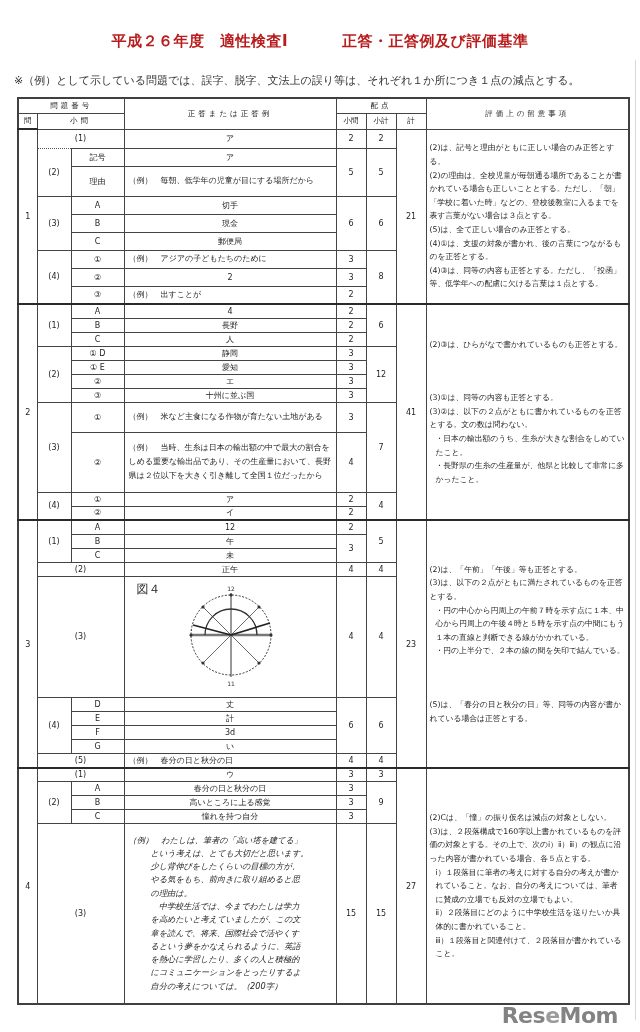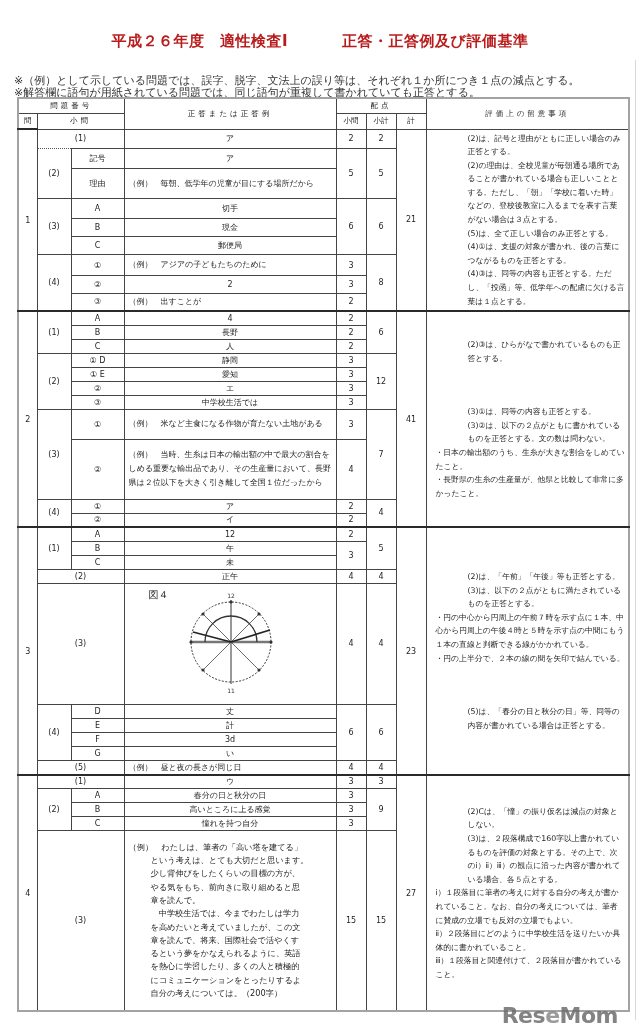--- a/index.html
+++ b/index.html
@@ -12,65 +12,64 @@
     font-size: 15px; font-weight: bold; letter-spacing: 0.5px; color: #b91c1c;
   }
   .title .gap { display: inline-block; width: 54px; }
   .notes {
     position: absolute; top: 75px; left: 14px; width: 620px;
     font-size: 11px; line-height: 12px; color: #333; white-space: nowrap;
   }
   table.sheet {
     position: absolute; top: 97px; left: 17px; width: 611px;
     border-collapse: collapse; table-layout: fixed;
-    border: 2px solid #a3a3a3;
+    border: 2px solid #404040;
     font-size: 8px;
   }
   table.sheet td, table.sheet th {
     border: 1px solid #444; padding: 0; text-align: center; vertical-align: middle;
     font-weight: normal; overflow: hidden;
   }
   table.sheet th { font-size: 7.5px; letter-spacing: 3px; height: 14px; }
   .dot-t { border-top: 1px dotted #555 !important; }
   .dot-b { border-bottom: 1px dotted #555 !important; }
   .thick-t { border-top: 2px solid #2a2a2a !important; }
   .ans-l { text-align: left !important; padding: 1px 4px !important; line-height: 11.5px; }
-  .essay { text-align: left !important; padding: 10px 4px !important; line-height: 13.3px; font-size: 8.2px; }
+  .essay { text-align: left !important; padding: 10px 4px !important; line-height: 13.3px; font-size: 8.2px; font-style: italic; }
   .essay .line { display: block; padding-left: 22px; }
   .essay .first { padding-left: 0; }
   .eval {
     text-align: left !important; vertical-align: middle !important;
     padding: 2px 3px !important; font-size: 7.8px; line-height: 13.6px;
   }
-  .eval .p { display: block; margin-left: 38px; }
+  .eval .p { display: block; }
   .eval .b { display: block; padding-left: 6px; }
   .num { font-size: 8px; }
   .diagram-cell { position: relative; height: 120px; }
-  .fig-label { position: absolute; left: 24px; top: 4px; font-size: 10px; }
+  .fig-label { position: absolute; left: 12px; top: 4px; font-size: 12px; }
   .watermark {
     position: absolute; right: 22px; bottom: 4px;
     font-family: "DejaVu Sans", sans-serif; font-weight: bold; font-size: 22px;
     color: #6e6e6e; opacity: 0.85; letter-spacing: -0.5px;
   }
   .watermark .e { color: #8a8a8a; }
   .scan-edge {
     position: absolute; right: 4px; top: 60px; width: 1px; height: 960px;
     background: #d8d8d8;
   }
 </style>
 </head>
 <body>
 
 <div class="title">
   <span>平成２６年度　適性検査Ⅰ</span><span class="gap"></span><span>正答・正答例及び評価基準</span>
 </div>
 
 <div class="notes">
   <div>※（例）として示している問題では、誤字、脱字、文法上の誤り等は、それぞれ１か所につき１点の減点とする。</div>
-  <div>※解答欄に語句が用紙されている問題では、同じ語句が重複して書かれていても正答とする。</div>
 </div>
 
 <table class="sheet">
   <colgroup>
     <col style="width:19px">
       <col style="width:34px">
       <col style="width:53px">
     <col style="width:212px">
     <col style="width:30px">
       <col style="width:30px">
@@ -191,21 +190,21 @@
     <td class="dot-b">愛知</td>
     <td class="dot-b num">3</td>
   </tr>
   <tr style="height:14px">
     <td class="dot-b">②</td>
     <td class="dot-b">エ</td>
     <td class="dot-b num">3</td>
   </tr>
   <tr style="height:14px">
     <td class="dot-b">③</td>
-    <td class="dot-b">中学校生活では</td>
+    <td class="dot-b">十州に並ぶ国</td>
     <td class="dot-b num">3</td>
   </tr>
   <tr style="height:30px">
     <td rowspan="2" class="dot-b">(3)</td>
     <td class="dot-b">①</td>
     <td class="dot-b ans-l">（例）　米など主食になる作物が育たない土地がある</td>
     <td class="dot-b num">3</td>
     <td rowspan="2" class="dot-b num">7</td>
   </tr>
   <tr style="height:60px">
@@ -299,21 +298,21 @@
   <tr style="height:14px">
     <td class="dot-b">F</td>
     <td class="dot-b">3d</td>
   </tr>
   <tr style="height:14px">
     <td class="dot-b">G</td>
     <td class="dot-b">い</td>
   </tr>
   <tr style="height:14px">
     <td colspan="2">(5)</td>
-    <td class="ans-l">（例）　昼と夜の長さが同じ日</td>
+    <td class="ans-l">（例）　春分の日と秋分の日</td>
     <td class="num">4</td>
     <td class="num">4</td>
   </tr>
 
   <tr style="height:13px">
     <td rowspan="5" class="thick-t">4</td>
     <td colspan="2" class="thick-t dot-b">(1)</td>
     <td class="thick-t dot-b">ウ</td>
     <td class="thick-t dot-b num">3</td>
     <td class="thick-t dot-b num">3</td>
@@ -343,21 +342,21 @@
     <td class="dot-b">憧れを持つ自分</td>
     <td class="dot-b num">3</td>
   </tr>
   <tr style="height:170px">
     <td colspan="2">(3)</td>
     <td class="essay">
       <span class="line first">（例）　わたしは、筆者の「高い塔を建てる」</span>
       <span class="line">という考えは、とても大切だと思います。</span>
       <span class="line">少し背伸びをしたくらいの目標の方が、</span>
       <span class="line">やる気をもち、前向きに取り組めると思</span>
-      <span class="line">章を読んで。</span>
+      <span class="line">の理由は。</span>
       <span class="line">　中学校生活では、今までわたしは学力</span>
       <span class="line">を高めたいと考えていましたが、この文</span>
       <span class="line">章を読んで、将来、国際社会で活やくす</span>
       <span class="line">るという夢をかなえられるように、英語</span>
       <span class="line">を熱心に学習したり、多くの人と積極的</span>
       <span class="line">にコミュニケーションをとったりするよ</span>
       <span class="line">自分の考えについては。（200字）</span>
     </td>
     <td class="num">15</td>
     <td class="num">15</td>

